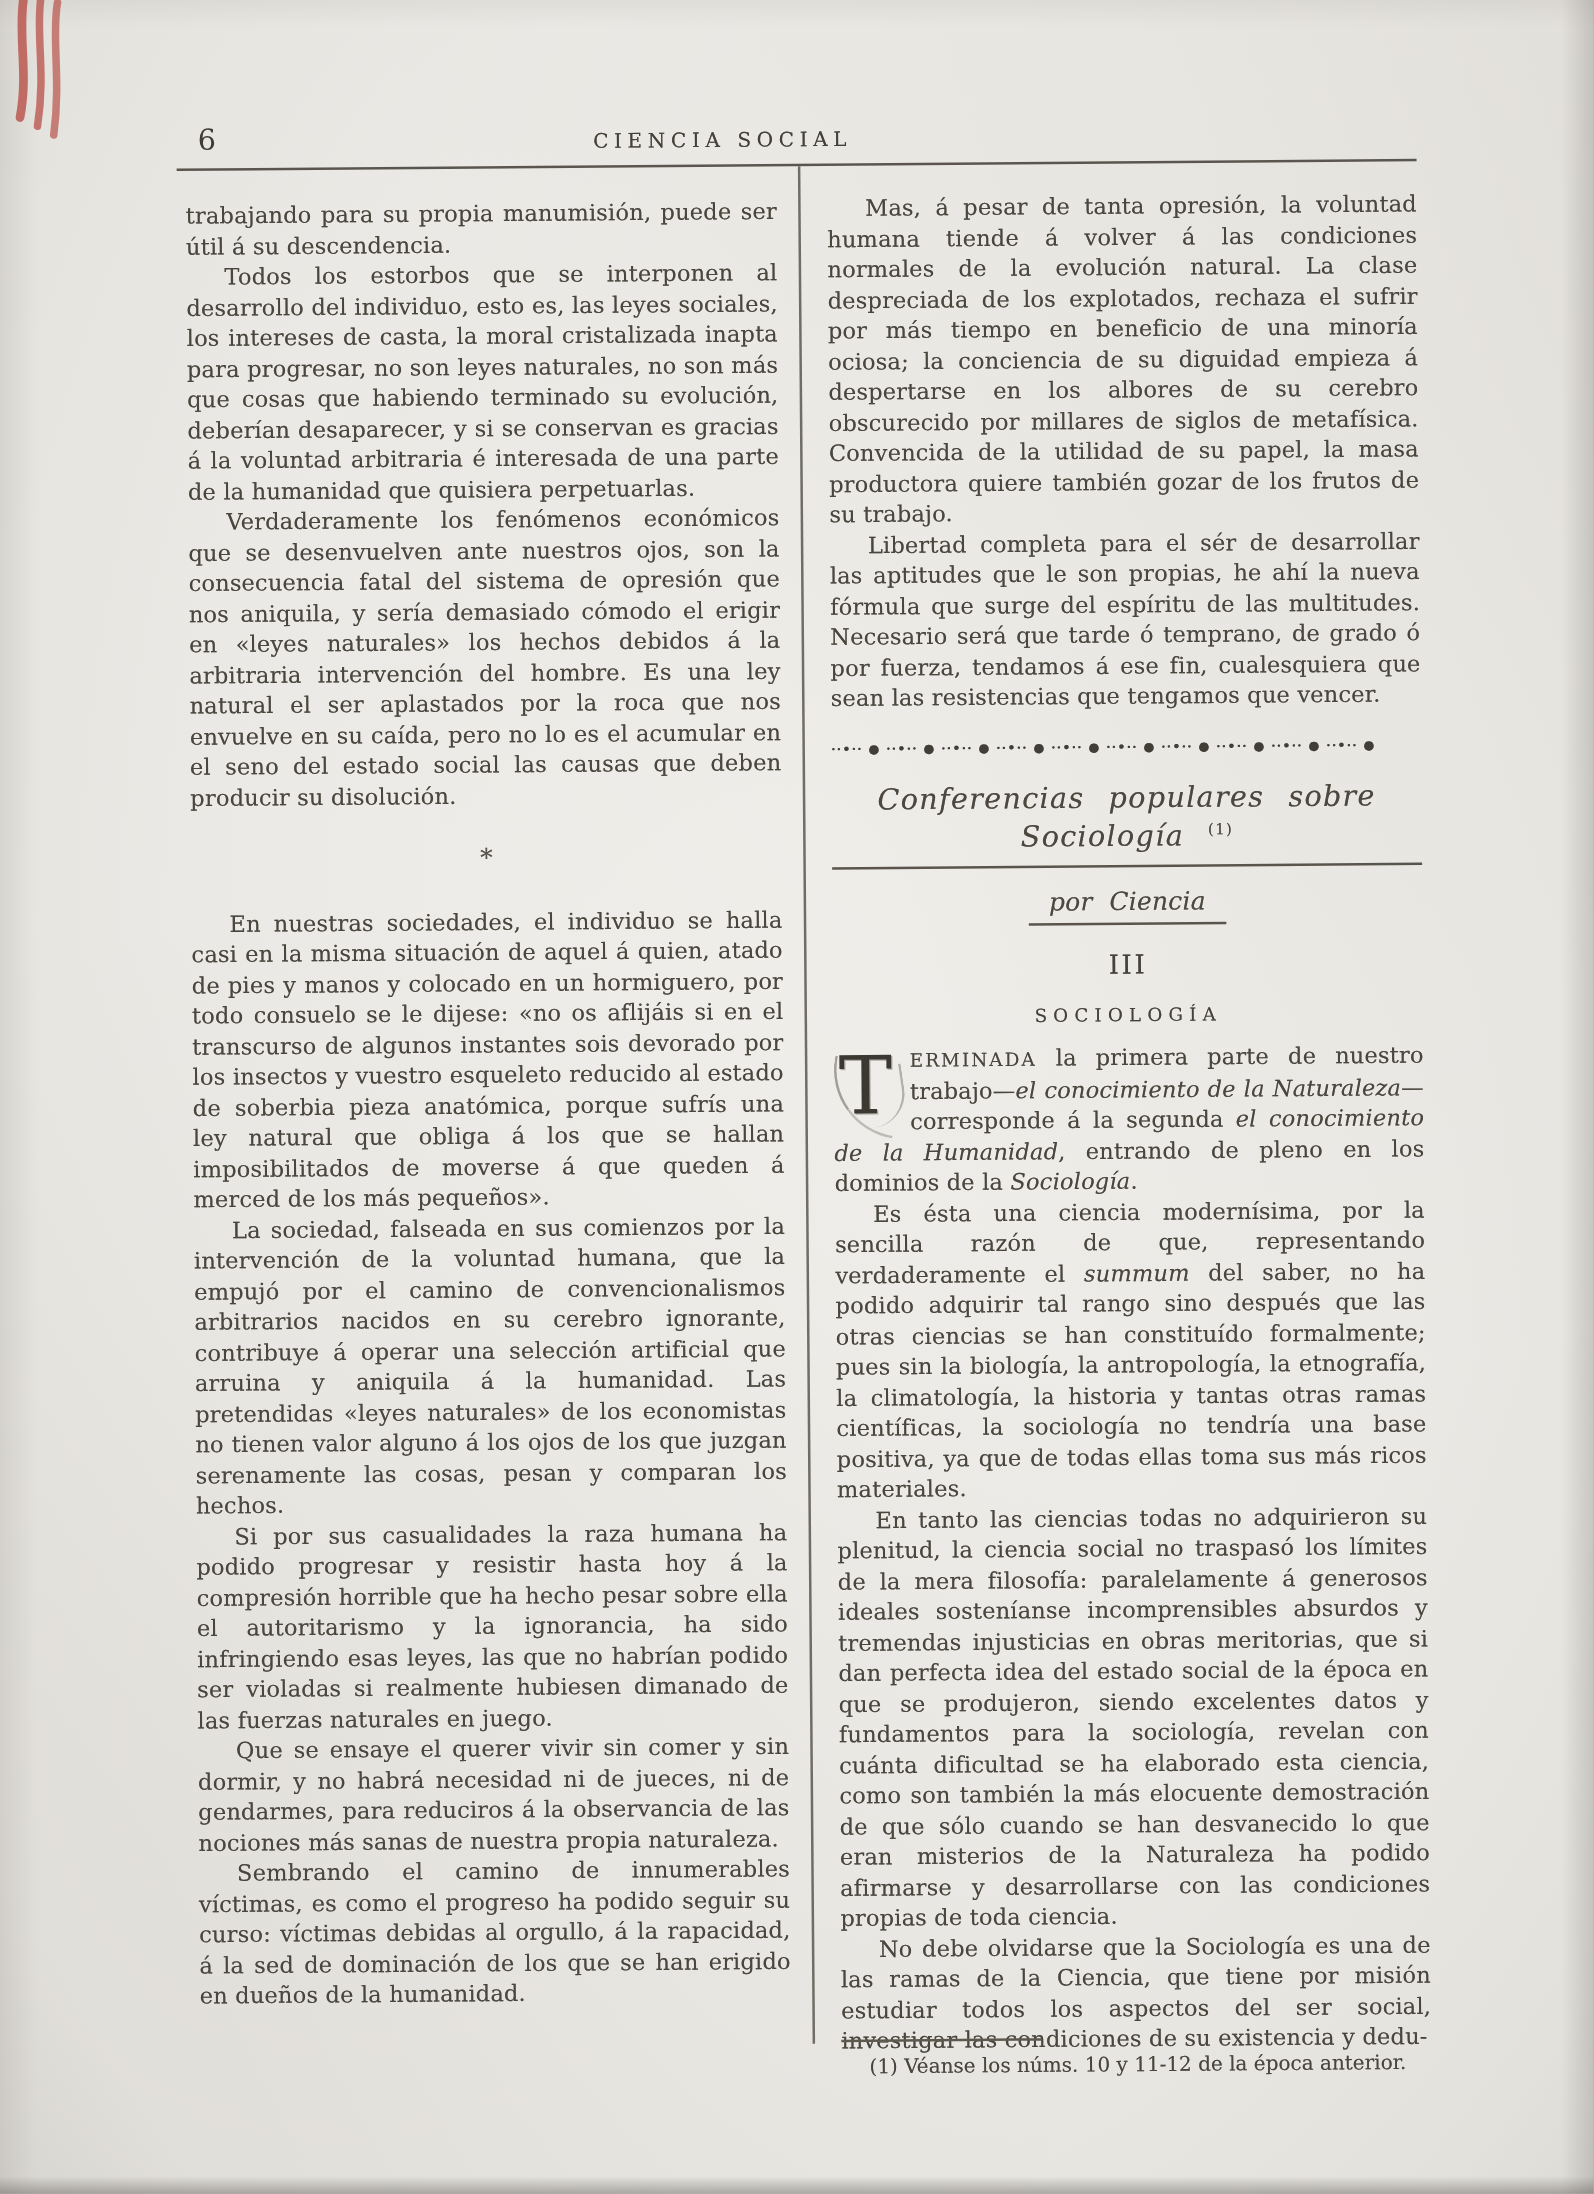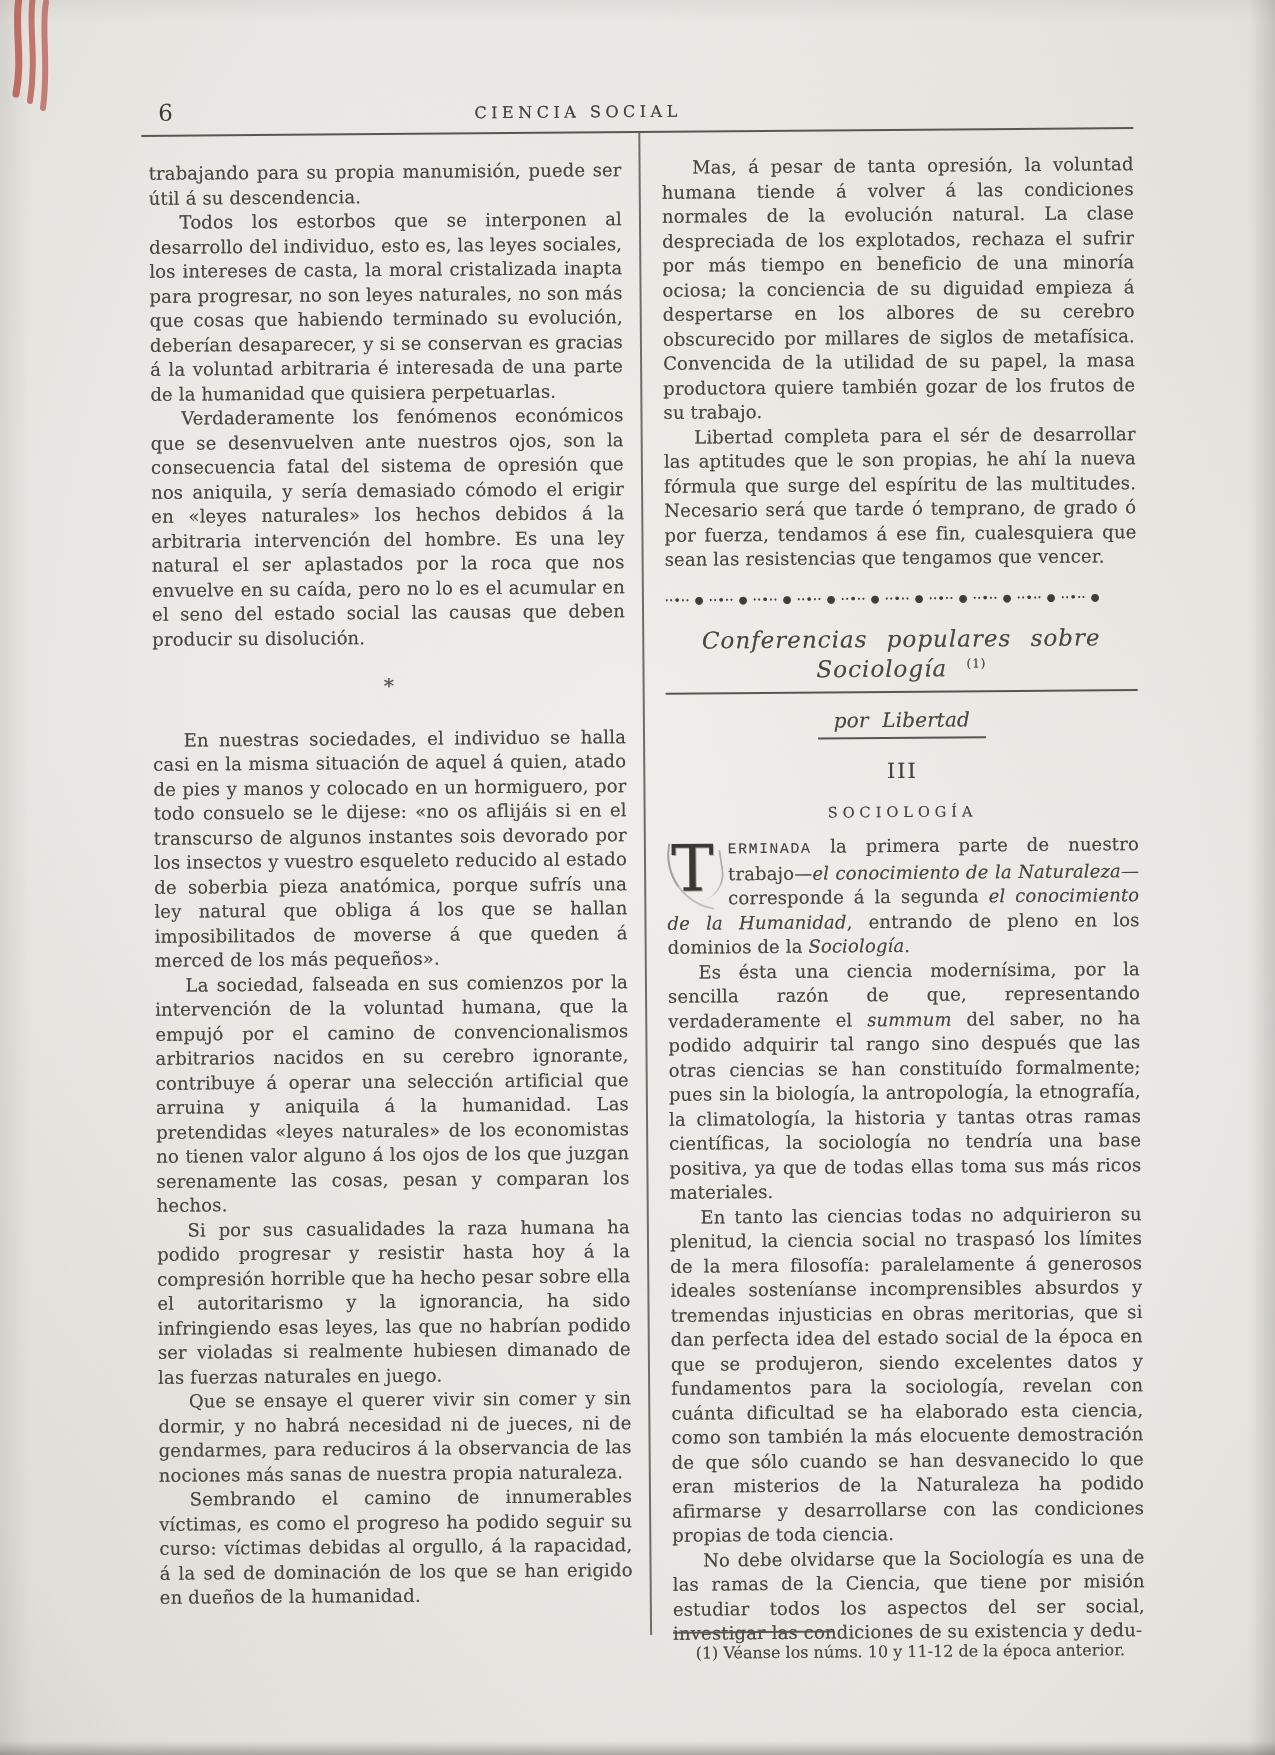--- a/index.html
+++ b/index.html
@@ -57,21 +57,21 @@
   .dropcap::before{
     content:"";position:absolute;left:-4px;top:12px;width:54px;height:56px;
     border-left:2px solid rgba(70,64,56,.45);border-bottom:2px solid rgba(70,64,56,.28);
     border-radius:0 0 0 60px;transform:rotate(10deg);
   }
   .dropcap::after{
     content:"";position:absolute;right:4px;top:16px;width:26px;height:48px;
     border-right:2px solid rgba(70,64,56,.35);border-radius:0 0 40px 0;transform:rotate(-8deg);
   }
   .it{font-style:italic;}
-  .sc{font-size:.82em;letter-spacing:1.6px;font-family:Liberation Mono, monospace;}
+  .sc{font-size:.82em;letter-spacing:1.6px;}
   sup{font-size:.6em;vertical-align:super;}
   .footnote{position:absolute;left:663px;top:1632px;width:472px;}
   .footnote-rule{width:160px;height:2px;background:#5d594f;margin:0 0 9px;}
   .footnote-text{font-size:16px;line-height:22px;color:#49453d;text-indent:1.4em;text-align:justify;
     text-shadow:0 0 .5px rgba(73,69,61,.5);}
   .red-marks{position:absolute;left:4px;top:-4px;}
 </style>
 </head>
 <body>
 
@@ -103,21 +103,21 @@
     </div>
 
     <div class="col-right txt">
       <p>Mas, á pesar de tanta opresión, la voluntad humana tiende á volver á las condiciones normales de la evolución natural. La clase despreciada de los explotados, rechaza el sufrir por más tiempo en beneficio de una minoría ociosa; la conciencia de su diguidad empieza á despertarse en los albores de su cerebro obscurecido por millares de siglos de metafísica. Convencida de la utilidad de su papel, la masa productora quiere también gozar de los frutos de su trabajo.</p>
       <p>Libertad completa para el sér de desarrollar las aptitudes que le son propias, he ahí la nueva fórmula que surge del espíritu de las multitudes. Necesario será que tarde ó temprano, de grado ó por fuerza, tendamos á ese fin, cualesquiera que sean las resistencias que tengamos que vencer.</p>
 
       <div class="ornament">··•··  ●  ··•··  ●  ··•··  ●  ··•··  ●  ··•··  ●  ··•··  ●  ··•··  ●  ··•··  ●  ··•··  ●  ··•··  ●  </div>
 
       <div class="art-title"><span>Conferencias populares sobre Sociología</span>&nbsp;<sup>(1)</sup></div>
 
-      <div class="byline">por Libertad</div>
+      <div class="byline">por Ciencia</div>
 
       <div class="sec-num">III</div>
       <div class="sec-title">SOCIOLOGÍA</div>
 
       <p class="noindent"><span class="dropcap">T</span><span><span class="sc">ERMINADA</span><span> la primera parte de nuestro trabajo—</span><span class="it">el conocimiento de la Naturaleza</span><span>—corresponde á la segunda </span><span class="it">el conocimiento de la Humanidad</span><span>, entrando de pleno en los dominios de la </span><span class="it">Sociología</span><span>.</span></span></p>
       <p><span>Es ésta una ciencia modernísima, por la sencilla razón de que, representando verdaderamente el </span><span class="it">summum</span><span> del saber, no ha podido adquirir tal rango sino después que las otras ciencias se han constituído formalmente; pues sin la biología, la antropología, la etnografía, la climatología, la historia y tantas otras ramas científicas, la sociología no tendría una base positiva, ya que de todas ellas toma sus más ricos materiales.</span></p>
       <p><span>En tanto las ciencias todas no adquirieron su plenitud, la ciencia social no traspasó los límites de la mera filosofía: paralelamente á generosos ideales sosteníanse incomprensibles absurdos y tremendas injusticias en obras meritorias, que si dan perfecta idea del estado social de la época en que se produjeron, siendo excelentes datos y fundamentos para la sociología, revelan con cuánta dificultad se ha elaborado esta ciencia, como son también la más elocuente demostración de que sólo cuando se han desvanecido lo que eran misterios de la Naturaleza ha podido afirmarse y desarrollarse con las condiciones propias de toda ciencia.</span></p>
       <p><span>No debe olvidarse que la Sociología es una de las ramas de la Ciencia, que tiene por misión estudiar todos los aspectos del ser social, investigar las condiciones de su existencia y dedu-</span></p>
     </div>
 

